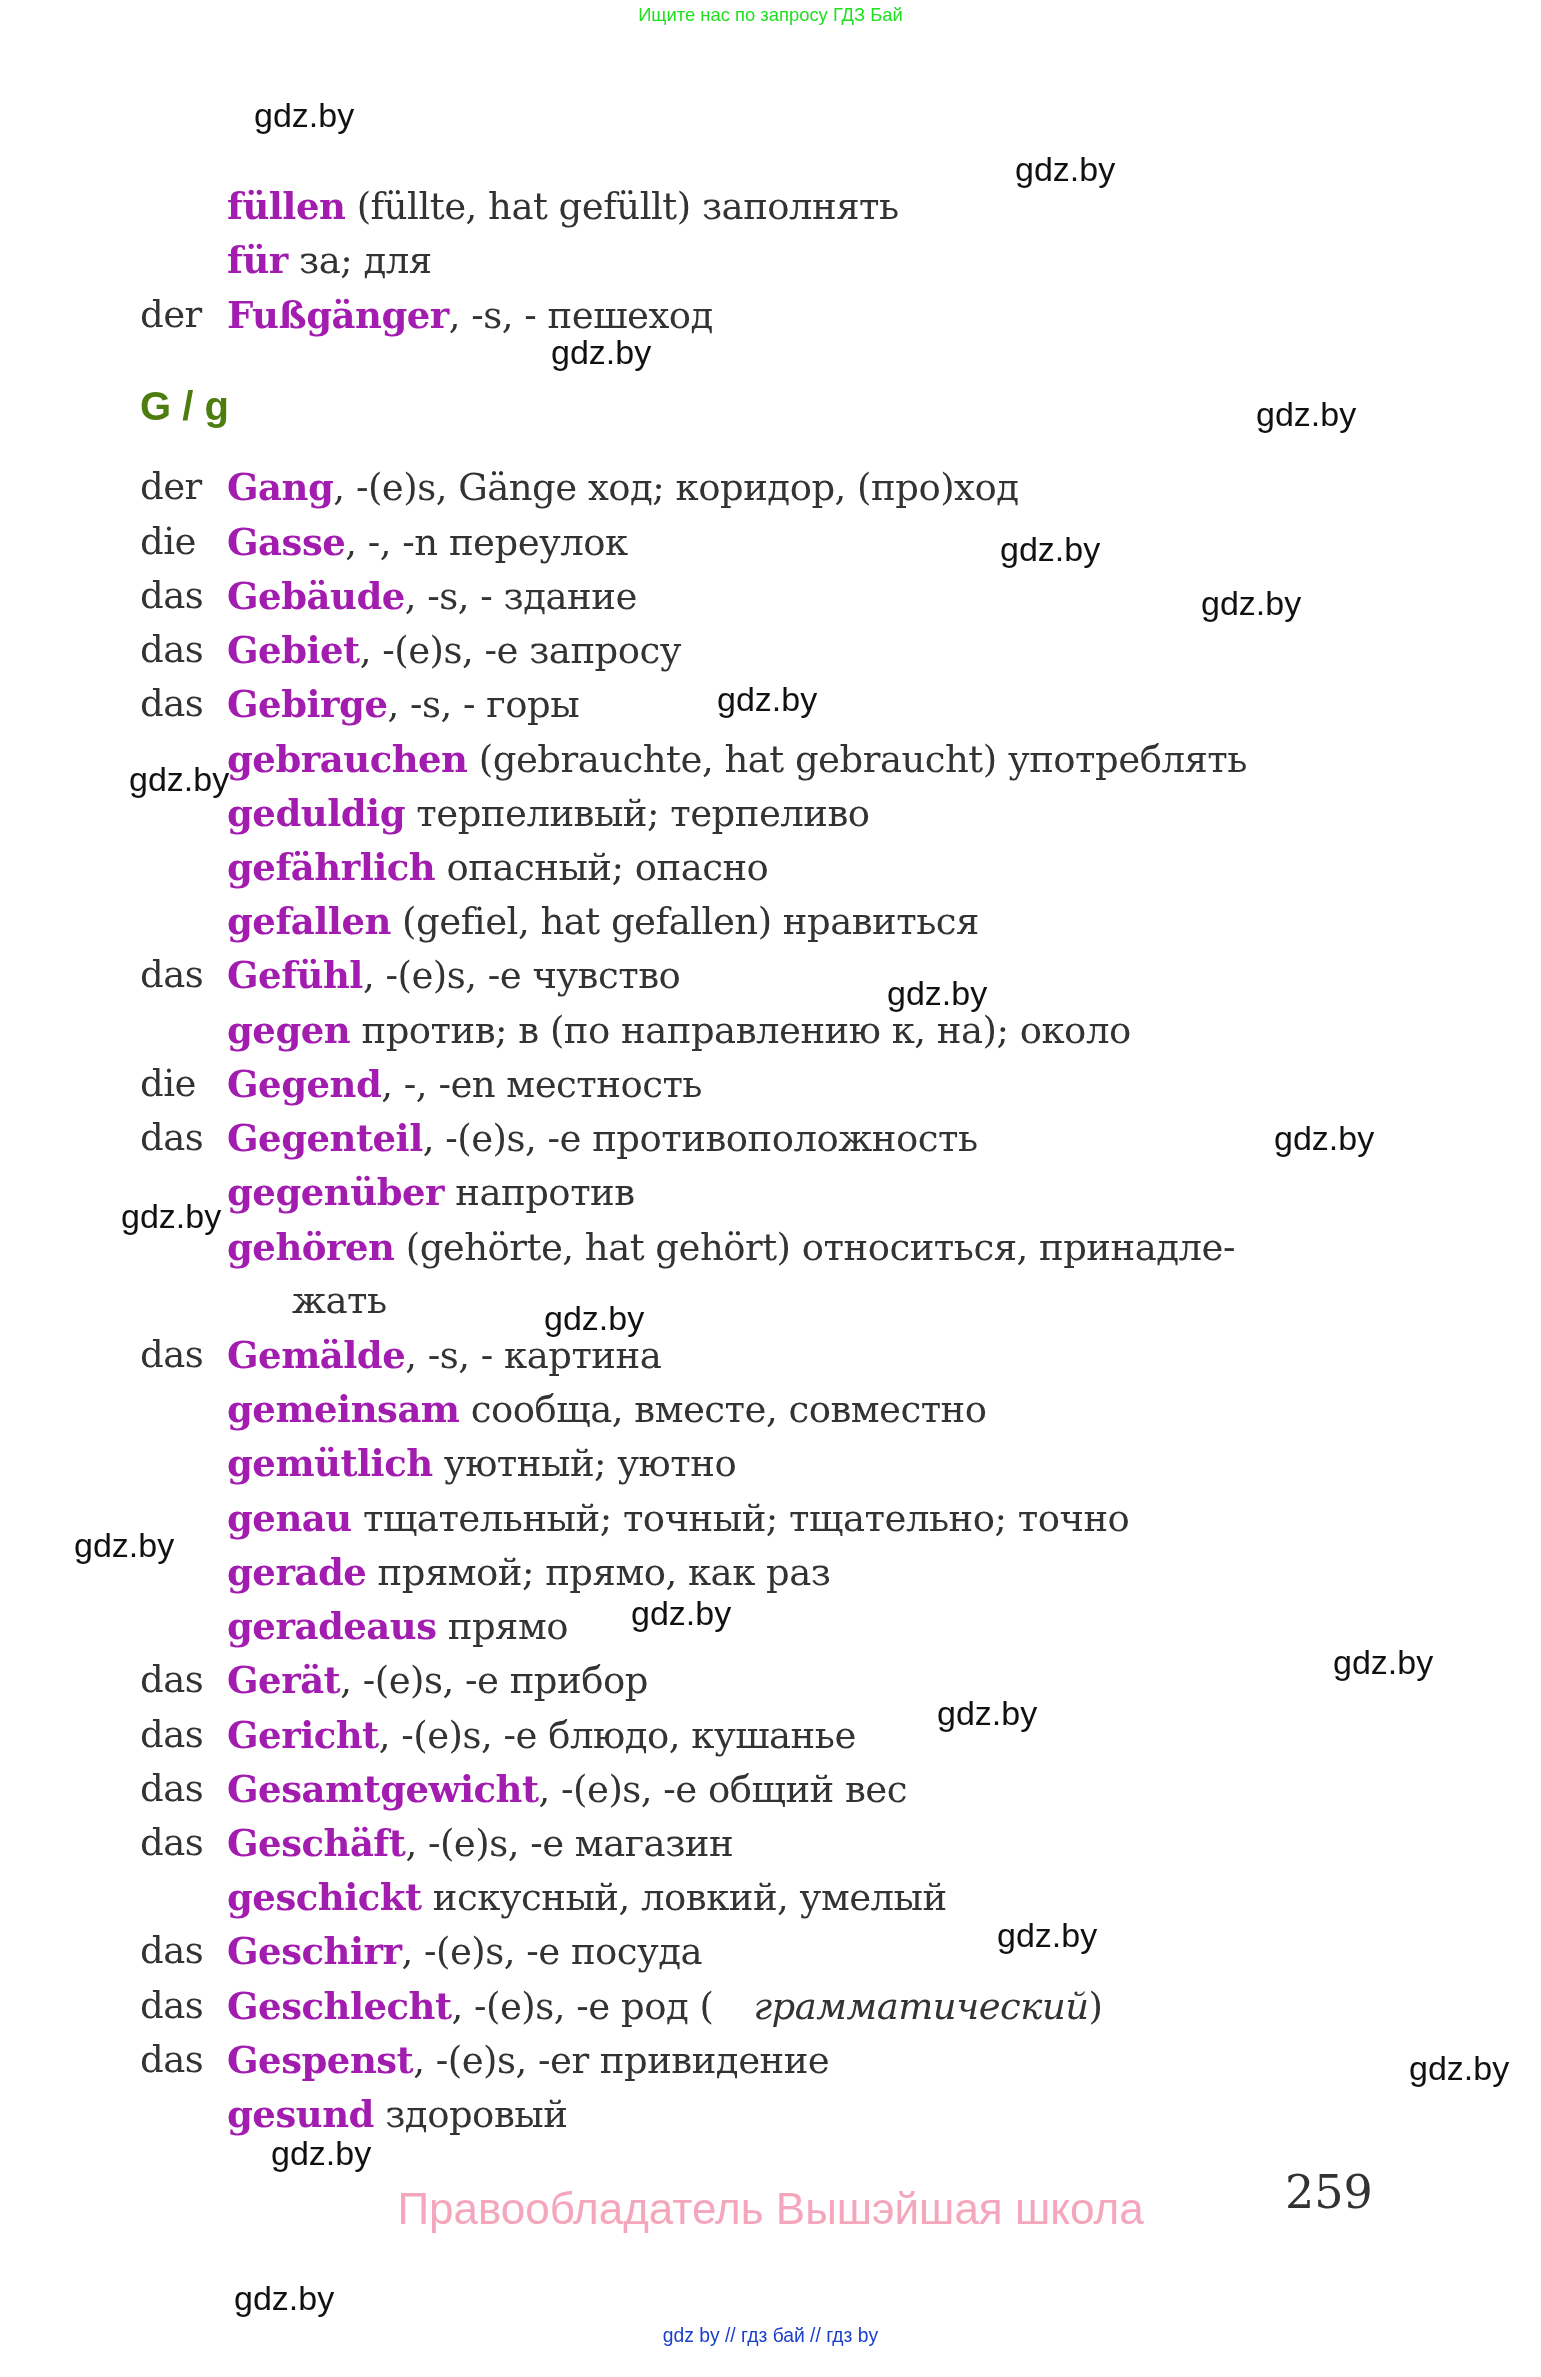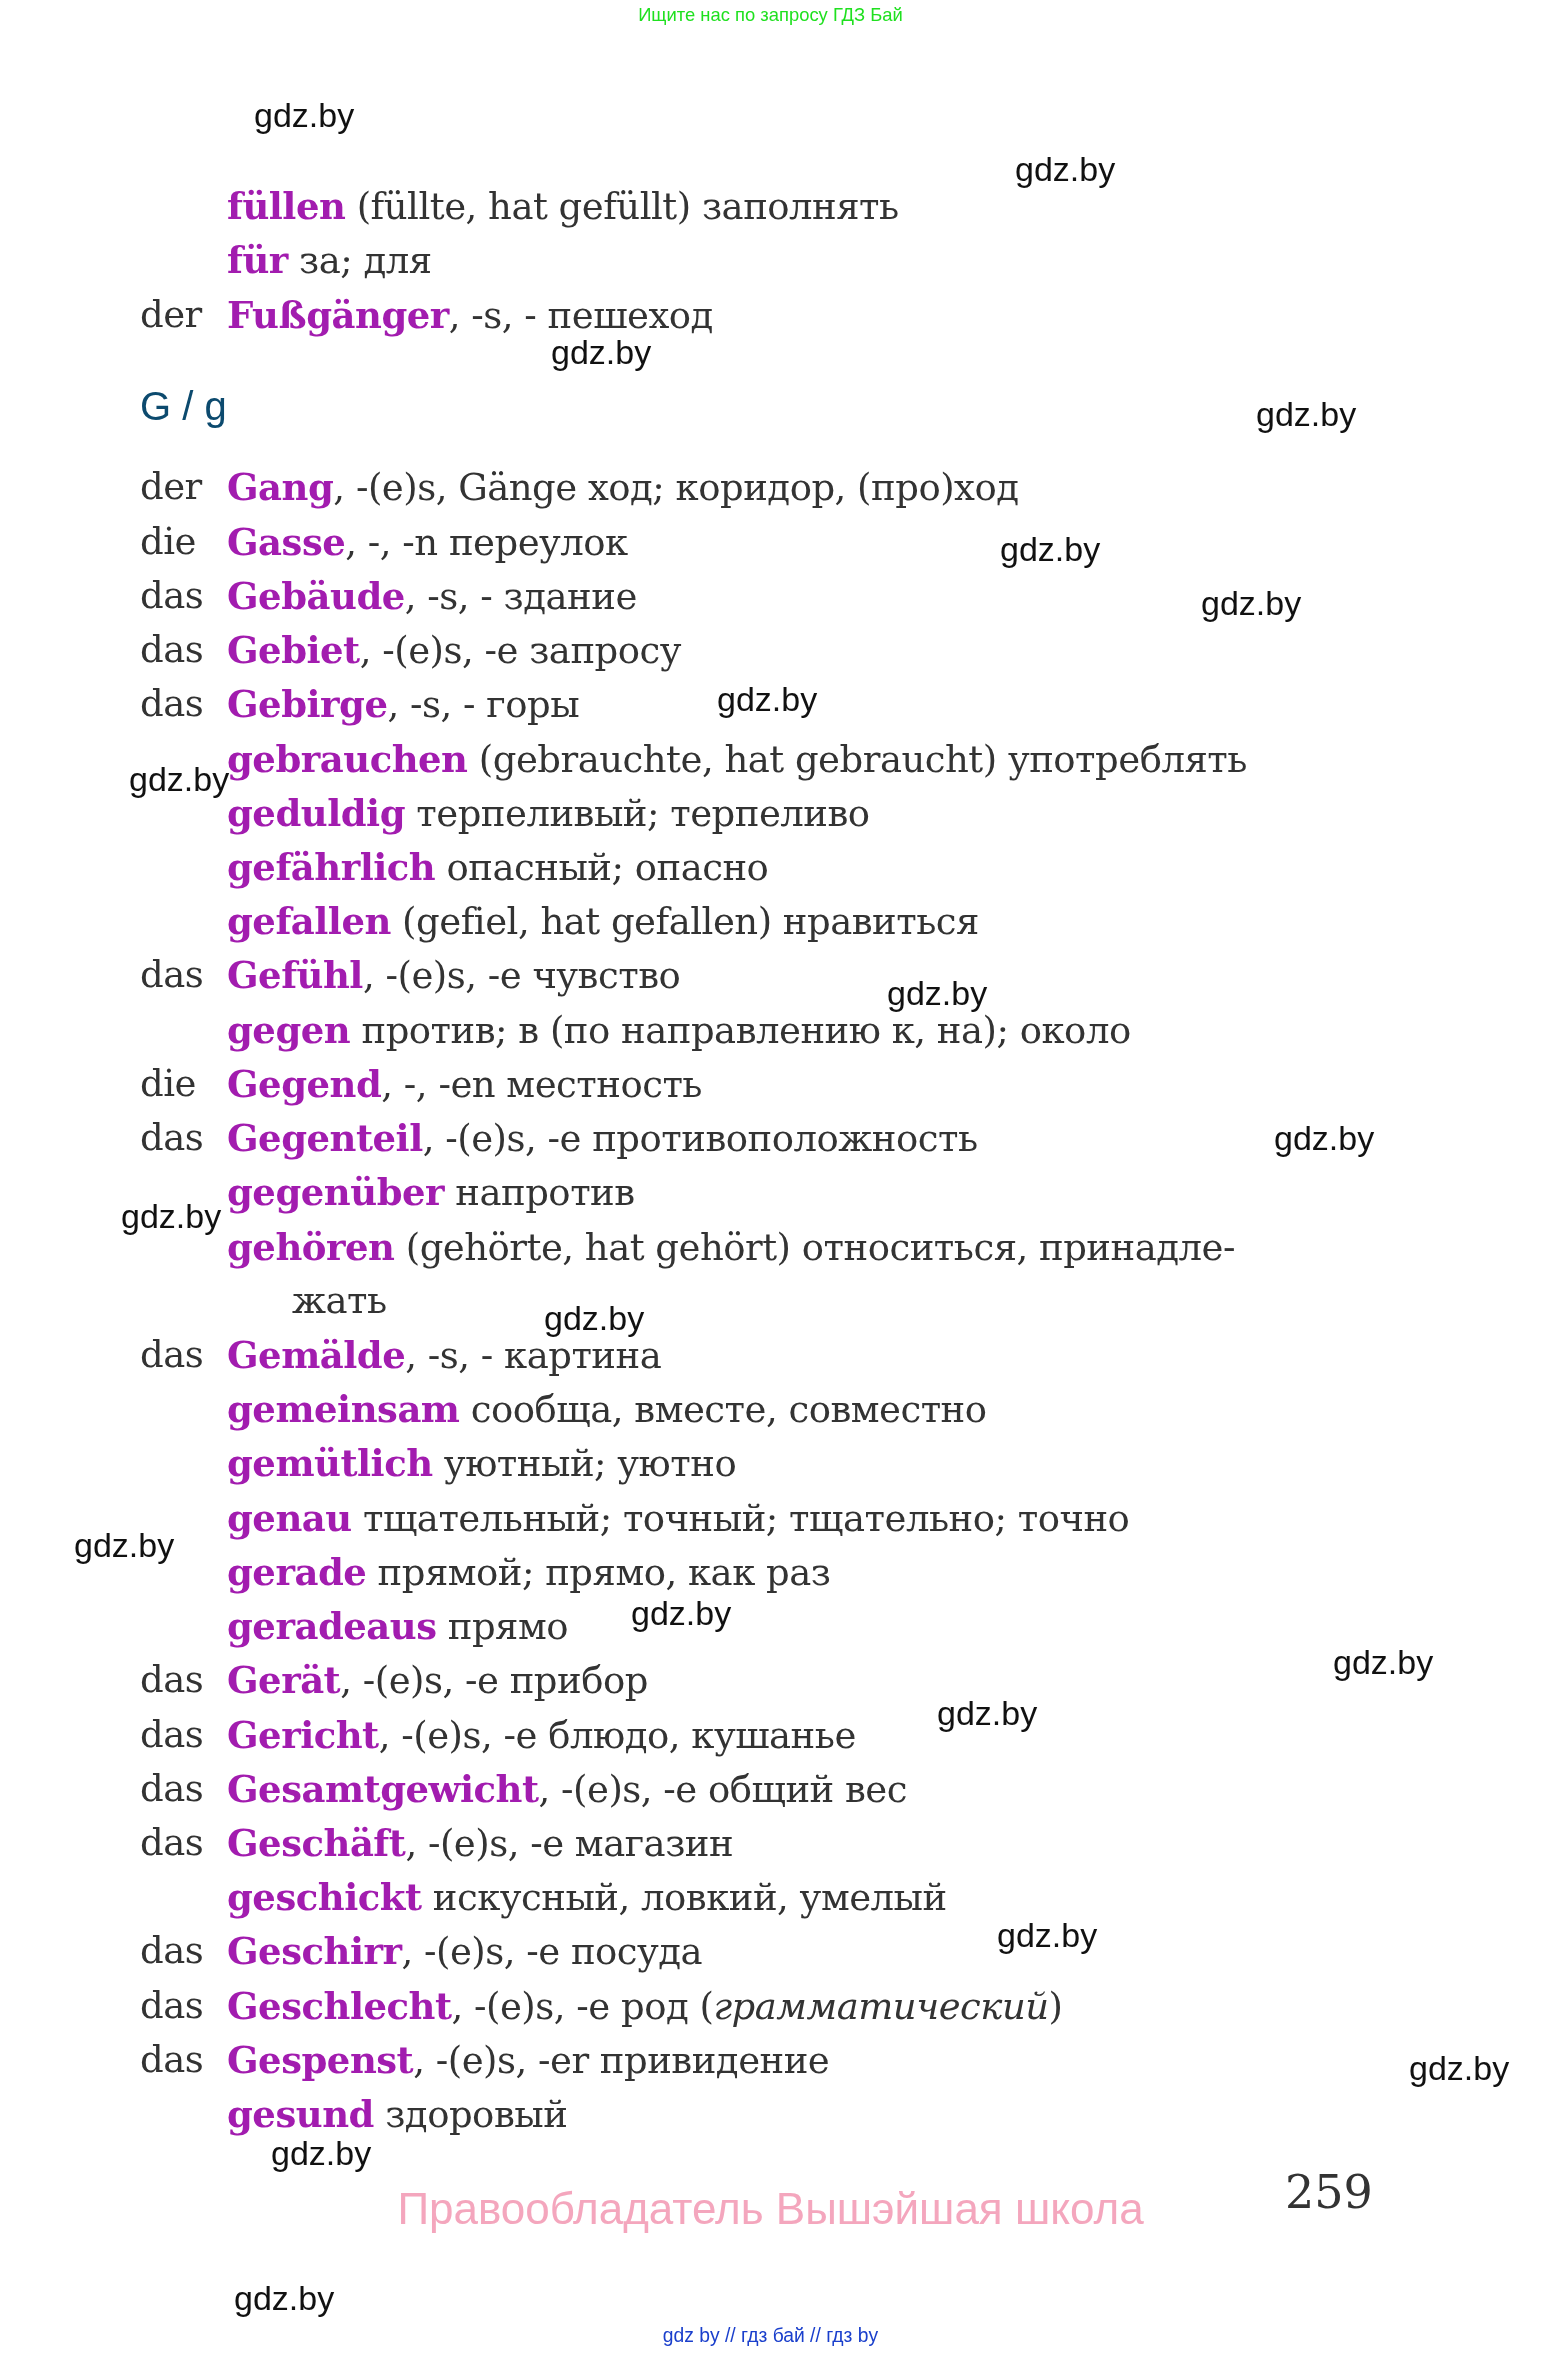--- a/index.html
+++ b/index.html
@@ -10,25 +10,25 @@
   }
   .row {
     position: absolute; left: 0; height: 54px; line-height: 54px; white-space: nowrap;
     font-family: "DejaVu Serif", serif; font-size: 37px; color: #333333;
     letter-spacing: -0.5px;
   }
   .art { position: absolute; left: 140px; }
   .entry { position: absolute; left: 227px; }
   .entry.cont { left: 292px; }
   .hw { font-weight: bold; color: #a21caf; }
-  .it { font-style: italic; }
+  .it { font-style: italic; margin-left: 40px; }
   .section {
     position: absolute; left: 140px; top: 384px;
-    font-family: "Liberation Sans", sans-serif; font-weight: normal; font-size: 40px;
-    color: #0c4a6e;
+    font-family: "Liberation Sans", sans-serif; font-weight: bold; font-size: 40px;
+    color: #4d7c0f;
   }
   .wm {
     position: absolute; font-family: "Liberation Sans", sans-serif; font-size: 34px;
     color: #111111;
   }
   .pagenum {
     position: absolute; left: 1285px; top: 2165px;
     font-family: "DejaVu Serif", serif; font-size: 46px; color: #333333;
   }
   .copyright {

